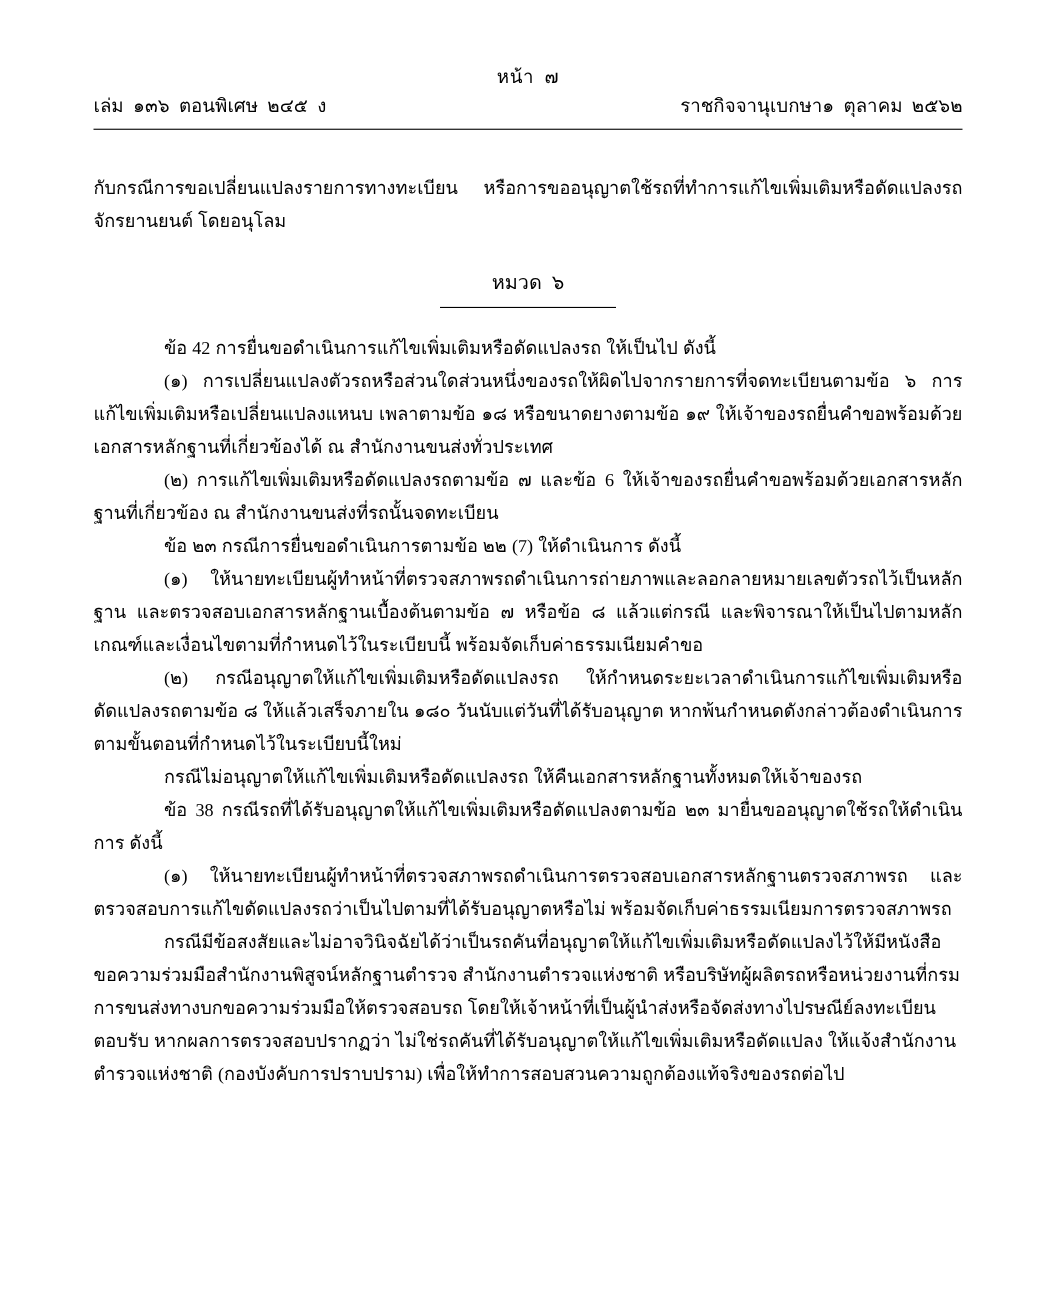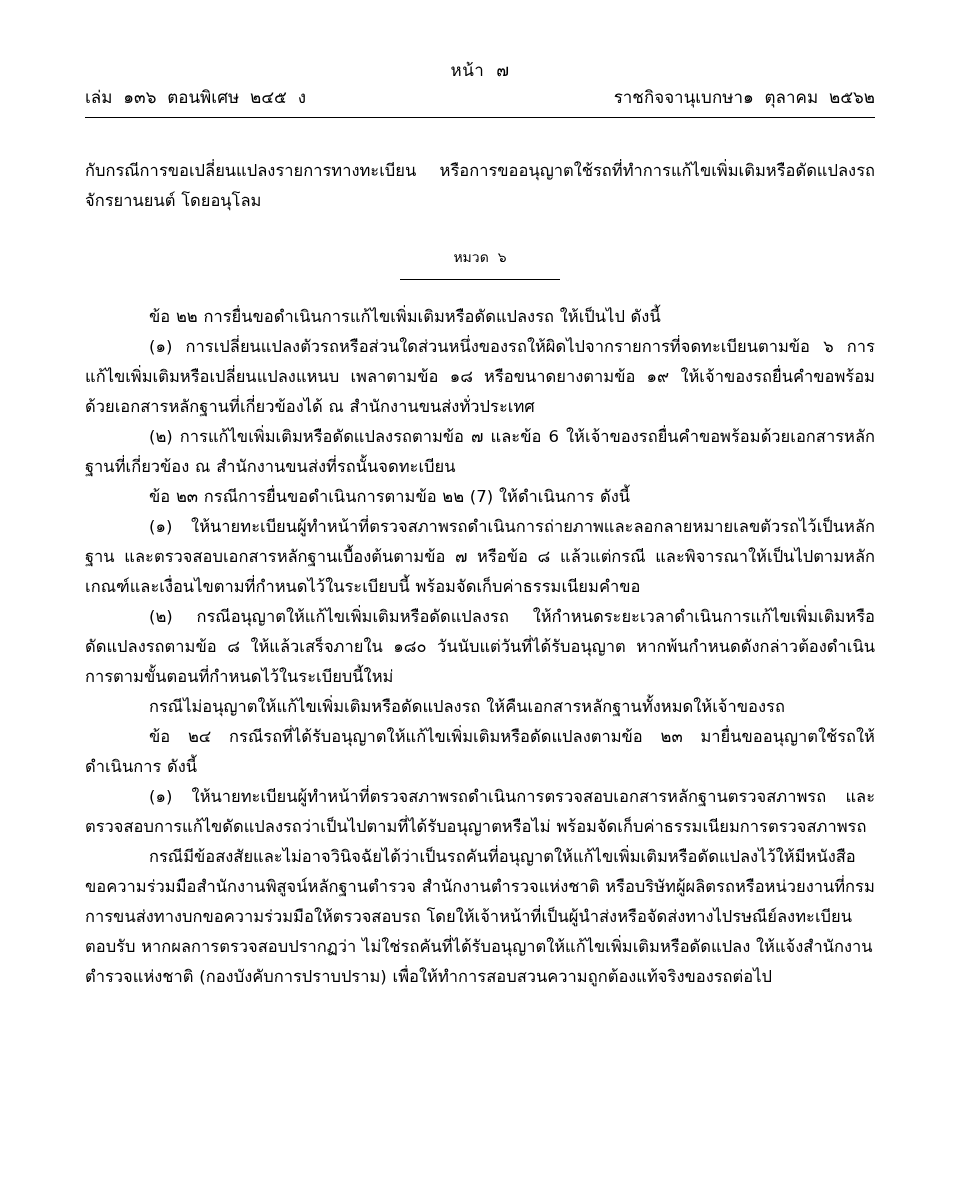--- a/index.html
+++ b/index.html
@@ -13,20 +13,21 @@
     color: #000000;
   }
   .page {
     position: relative;
     width: 960px;
     height: 1193px;
     margin: 0 auto;
     background: #ffffff;
     box-sizing: border-box;
     overflow: hidden;
+    font-family: Liberation Serif, serif;
   }
 
   
   .gazette-header {
     position: absolute;
     left: 85px;
     top: 58px;
     width: 790px;
   }
   .page-number-line {
@@ -77,21 +78,21 @@
   .para.last-left { text-align: left; }
 
   
   .chapter-block {
     text-align: center;
     margin-top: 26px;
     margin-bottom: 10px;
   }
   .chapter-label,
   .chapter-title {
-    font-size: 14px;
+    font-size: 18px;
     line-height: 30px;
     white-space: pre;
   }
   .chapter-rule {
     width: 160px;
     height: 0;
     margin: 7px auto 0 auto;
     border-top: 1.6px solid #000;
   }
   .gap-before-first { margin-top: 22px; }
@@ -113,35 +114,35 @@
 
   <div class="body-text">
 
     <p class="para">กับกรณีการขอเปลี่ยนแปลงรายการทางทะเบียน  หรือการขออนุญาตใช้รถที่ทำการแก้ไขเพิ่มเติมหรือดัดแปลงรถจักรยานยนต์ โดยอนุโลม</p>
 
     <div class="chapter-block">
       <div class="chapter-label">หมวด  ๖</div>
       <div class="chapter-rule"></div>
     </div>
 
-    <p class="para indent gap-before-first">ข้อ ๒๒ การยื่นขอดำเนินการแก้ไขเพิ่มเติมหรือดัดแปลงรถ  ให้เป็นไป  ดังนี้</p>
+    <p class="para indent gap-before-first">ข้อ 42 การยื่นขอดำเนินการแก้ไขเพิ่มเติมหรือดัดแปลงรถ  ให้เป็นไป  ดังนี้</p>
 
     <p class="para indent">(๑)  การเปลี่ยนแปลงตัวรถหรือส่วนใดส่วนหนึ่งของรถให้ผิดไปจากรายการที่จดทะเบียนตามข้อ  ๖  การแก้ไขเพิ่มเติมหรือเปลี่ยนแปลงแหนบ  เพลาตามข้อ  ๑๘  หรือขนาดยางตามข้อ  ๑๙ ให้เจ้าของรถยื่นคำขอพร้อมด้วยเอกสารหลักฐานที่เกี่ยวข้องได้  ณ  สำนักงานขนส่งทั่วประเทศ</p>
 
     <p class="para indent">(๒)  การแก้ไขเพิ่มเติมหรือดัดแปลงรถตามข้อ  ๗  และข้อ  6  ให้เจ้าของรถยื่นคำขอพร้อมด้วยเอกสารหลักฐานที่เกี่ยวข้อง  ณ  สำนักงานขนส่งที่รถนั้นจดทะเบียน</p>
 
 
     <p class="para indent">ข้อ ๒๓ กรณีการยื่นขอดำเนินการตามข้อ  ๒๒  (7)  ให้ดำเนินการ  ดังนี้</p>
 
     <p class="para indent">(๑)  ให้นายทะเบียนผู้ทำหน้าที่ตรวจสภาพรถดำเนินการถ่ายภาพและลอกลายหมายเลขตัวรถไว้เป็นหลักฐาน  และตรวจสอบเอกสารหลักฐานเบื้องต้นตามข้อ  ๗  หรือข้อ  ๘  แล้วแต่กรณี  และพิจารณาให้เป็นไปตามหลักเกณฑ์และเงื่อนไขตามที่กำหนดไว้ในระเบียบนี้  พร้อมจัดเก็บค่าธรรมเนียมคำขอ</p>
 
     <p class="para indent">(๒)  กรณีอนุญาตให้แก้ไขเพิ่มเติมหรือดัดแปลงรถ  ให้กำหนดระยะเวลาดำเนินการแก้ไขเพิ่มเติมหรือดัดแปลงรถตามข้อ  ๘  ให้แล้วเสร็จภายใน  ๑๘๐  วันนับแต่วันที่ได้รับอนุญาต  หากพ้นกำหนดดังกล่าวต้องดำเนินการตามขั้นตอนที่กำหนดไว้ในระเบียบนี้ใหม่</p>
 
     <p class="para indent">กรณีไม่อนุญาตให้แก้ไขเพิ่มเติมหรือดัดแปลงรถ  ให้คืนเอกสารหลักฐานทั้งหมดให้เจ้าของรถ</p>
 
-    <p class="para indent">ข้อ ๒๔ กรณีรถที่ได้รับอนุญาตให้แก้ไขเพิ่มเติมหรือดัดแปลงตามข้อ  ๒๓  มายื่นขออนุญาตใช้รถให้ดำเนินการ  ดังนี้</p>
+    <p class="para indent">ข้อ 38 กรณีรถที่ได้รับอนุญาตให้แก้ไขเพิ่มเติมหรือดัดแปลงตามข้อ  ๒๓  มายื่นขออนุญาตใช้รถให้ดำเนินการ  ดังนี้</p>
 
     <p class="para indent">(๑)  ให้นายทะเบียนผู้ทำหน้าที่ตรวจสภาพรถดำเนินการตรวจสอบเอกสารหลักฐานตรวจสภาพรถ  และตรวจสอบการแก้ไขดัดแปลงรถว่าเป็นไปตามที่ได้รับอนุญาตหรือไม่  พร้อมจัดเก็บค่าธรรมเนียมการตรวจสภาพรถ</p>
 
     <p class="para indent last-left">กรณีมีข้อสงสัยและไม่อาจวินิจฉัยได้ว่าเป็นรถคันที่อนุญาตให้แก้ไขเพิ่มเติมหรือดัดแปลงไว้ให้มีหนังสือขอความร่วมมือสำนักงานพิสูจน์หลักฐานตำรวจ  สำนักงานตำรวจแห่งชาติ  หรือบริษัทผู้ผลิตรถหรือหน่วยงานที่กรมการขนส่งทางบกขอความร่วมมือให้ตรวจสอบรถ  โดยให้เจ้าหน้าที่เป็นผู้นำส่งหรือจัดส่งทางไปรษณีย์ลงทะเบียนตอบรับ  หากผลการตรวจสอบปรากฏว่า  ไม่ใช่รถคันที่ได้รับอนุญาตให้แก้ไขเพิ่มเติมหรือดัดแปลง  ให้แจ้งสำนักงานตำรวจแห่งชาติ  (กองบังคับการปราบปราม)  เพื่อให้ทำการสอบสวนความถูกต้องแท้จริงของรถต่อไป</p>
 
   </div>
 </div>
 
 </body></html>

